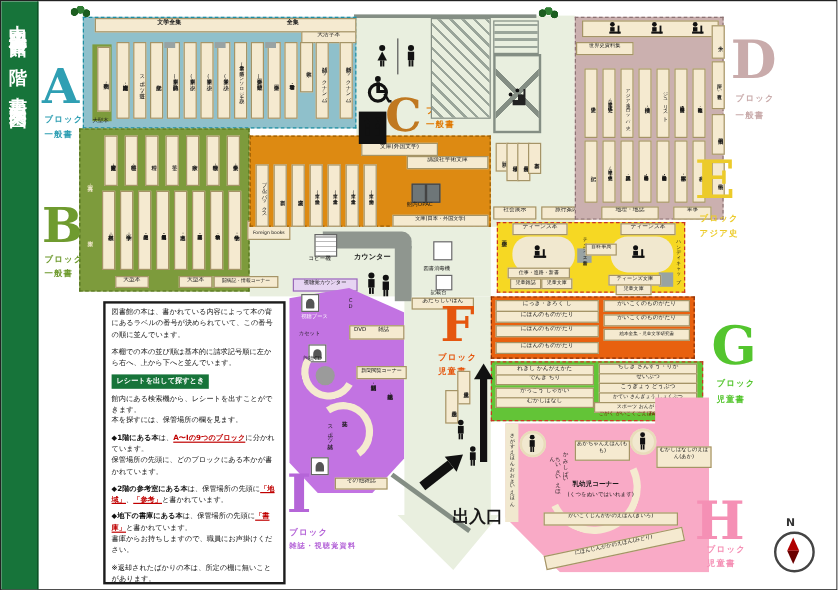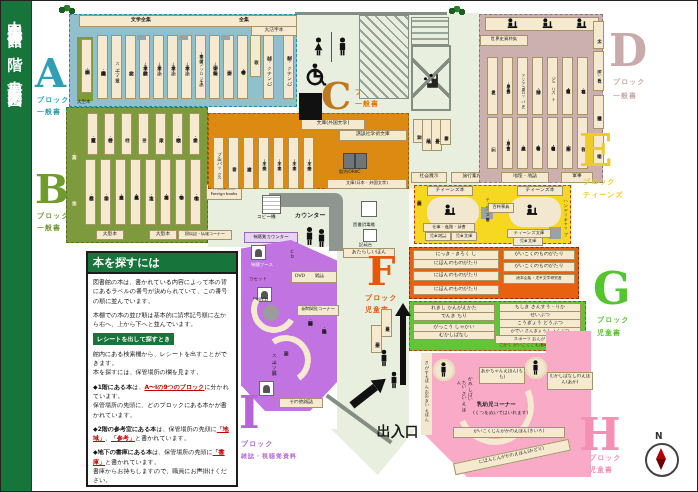--- a/index.html
+++ b/index.html
@@ -268,21 +268,21 @@
   <div class="sv" style="left:484px;top:194px;height:34px;font-size:4px">ティーンズ・新書</div>
   <div class="shh" style="left:487px;top:202px;width:24px;height:8px;font-size:4.3px">百科事典</div>
   <div class="shh" style="left:422px;top:222px;width:50px;height:7px;font-size:4.2px">仕事・進路・新書</div>
   <div class="shh" style="left:424px;top:231px;width:24px;height:7px;font-size:4.2px">児童雑誌</div>
   <div class="shh" style="left:450px;top:231px;width:24px;height:7px;font-size:4.2px">児童文庫</div>
   <div class="shh" style="left:506px;top:228px;width:42px;height:7px;font-size:4.3px">ティーンズ文庫</div>
   <div class="shh" style="left:512px;top:236px;width:28px;height:7px;font-size:4.2px">児童文庫</div>
   <div class="sv" style="left:562px;top:196px;height:38px;font-size:4px">ハンディキャップ</div>
   <div class="big" style="left:578px;top:128px;font-size:44px;color:#eccb2a">E</div>
   <div class="bl" style="left:582px;top:176px;color:#eccb2a">ブロック</div>
-  <div class="bl" style="left:582px;top:189px;color:#eccb2a">ティーンズ</div>
+  <div class="bl" style="left:582px;top:189px;color:#eccb2a">アジア史</div>
 
   <div class="area" style="left:408px;top:246px;width:170px;height:52px;background:#e8610f;border:1.5px dashed #8a2c00"></div>
   <div class="shh" style="left:342px;top:247px;width:50px;height:8px">あたらしいほん</div>
   <div class="shh" style="left:412px;top:249px;width:84px;height:8px">にっき・きろく し</div>
   <div class="shh" style="left:412px;top:258px;width:84px;height:8px">にほんのものがたり</div>
   <div class="shh" style="left:412px;top:270px;width:84px;height:8px">にほんのものがたり</div>
   <div class="shh" style="left:412px;top:284px;width:84px;height:8px">にほんのものがたり</div>
   <div class="shh" style="left:502px;top:249px;width:70px;height:8px">がいこくのものがたり</div>
   <div class="shh" style="left:502px;top:261px;width:70px;height:8px">がいこくのものがたり</div>
   <div class="shh" style="left:502px;top:273px;width:70px;height:8px;font-size:3.8px">絵本全集・児童文学研究書</div>
@@ -383,21 +383,20 @@
   </div>
   <div class="wall" style="left:318px;top:416px;width:80px;height:4px;transform:rotate(36deg)"></div>
   <div class="s" style="left:376px;top:422px;font-size:14px;font-weight:bold">出入口</div>
 
   <div class="s" style="left:654px;top:430px;font-size:9px;font-weight:bold;color:#333">N</div>
   <div class="t" style="left:644px;top:442px;width:30px;height:30px;border:2px solid #444;border-radius:50%;background:#fff"></div>
   <div class="t" style="left:655px;top:447px;width:0;height:0;border-left:5px solid transparent;border-right:5px solid transparent;border-bottom:11px solid #b00000"></div>
   <div class="t" style="left:655px;top:458px;width:0;height:0;border-left:5px solid transparent;border-right:5px solid transparent;border-top:11px solid #6a0000"></div>
 
   <div id="panel">
-    <div class="hd">本を探すには</div>
     <div class="bd">
       <p>図書館の本は、書かれている内容によって本の背にあるラベルの番号が決められていて、この番号の順に並んでいます。</p>
       <p>本棚での本の並び順は基本的に請求記号順に左から右へ、上から下へと並んでいます。</p>
       <div class="sub">レシートを出して探すとき</div>
       <p><span>館内にある検索機から、レシートを出すことができます。</span><br><span>本を探すには、保管場所の欄を見ます。</span></p>
       <p><span>◆</span><span class="bb">1階にある本</span><span>は、</span><span class="red">A〜Iの9つのブロック</span><span>に分かれています。</span><br><span>保管場所の先頭に、どのブロックにある本かが書かれています。</span></p>
       <p><span>◆</span><span class="bb">2階の参考室にある本</span><span>は、保管場所の先頭に</span><span class="red">「地域」</span><span>、</span><span class="red">「参考」</span><span>と書かれています。</span></p>
       <p><span>◆</span><span class="bb">地下の書庫にある本</span><span>は、保管場所の先頭に</span><span class="red">「書庫」</span><span>と書かれています。</span><br><span>書庫からお持ちしますので、職員にお声掛けください。</span></p>
       <p><span>※返却されたばかりの本は、所定の棚に無いことがあります。</span><br></p>
     </div>

